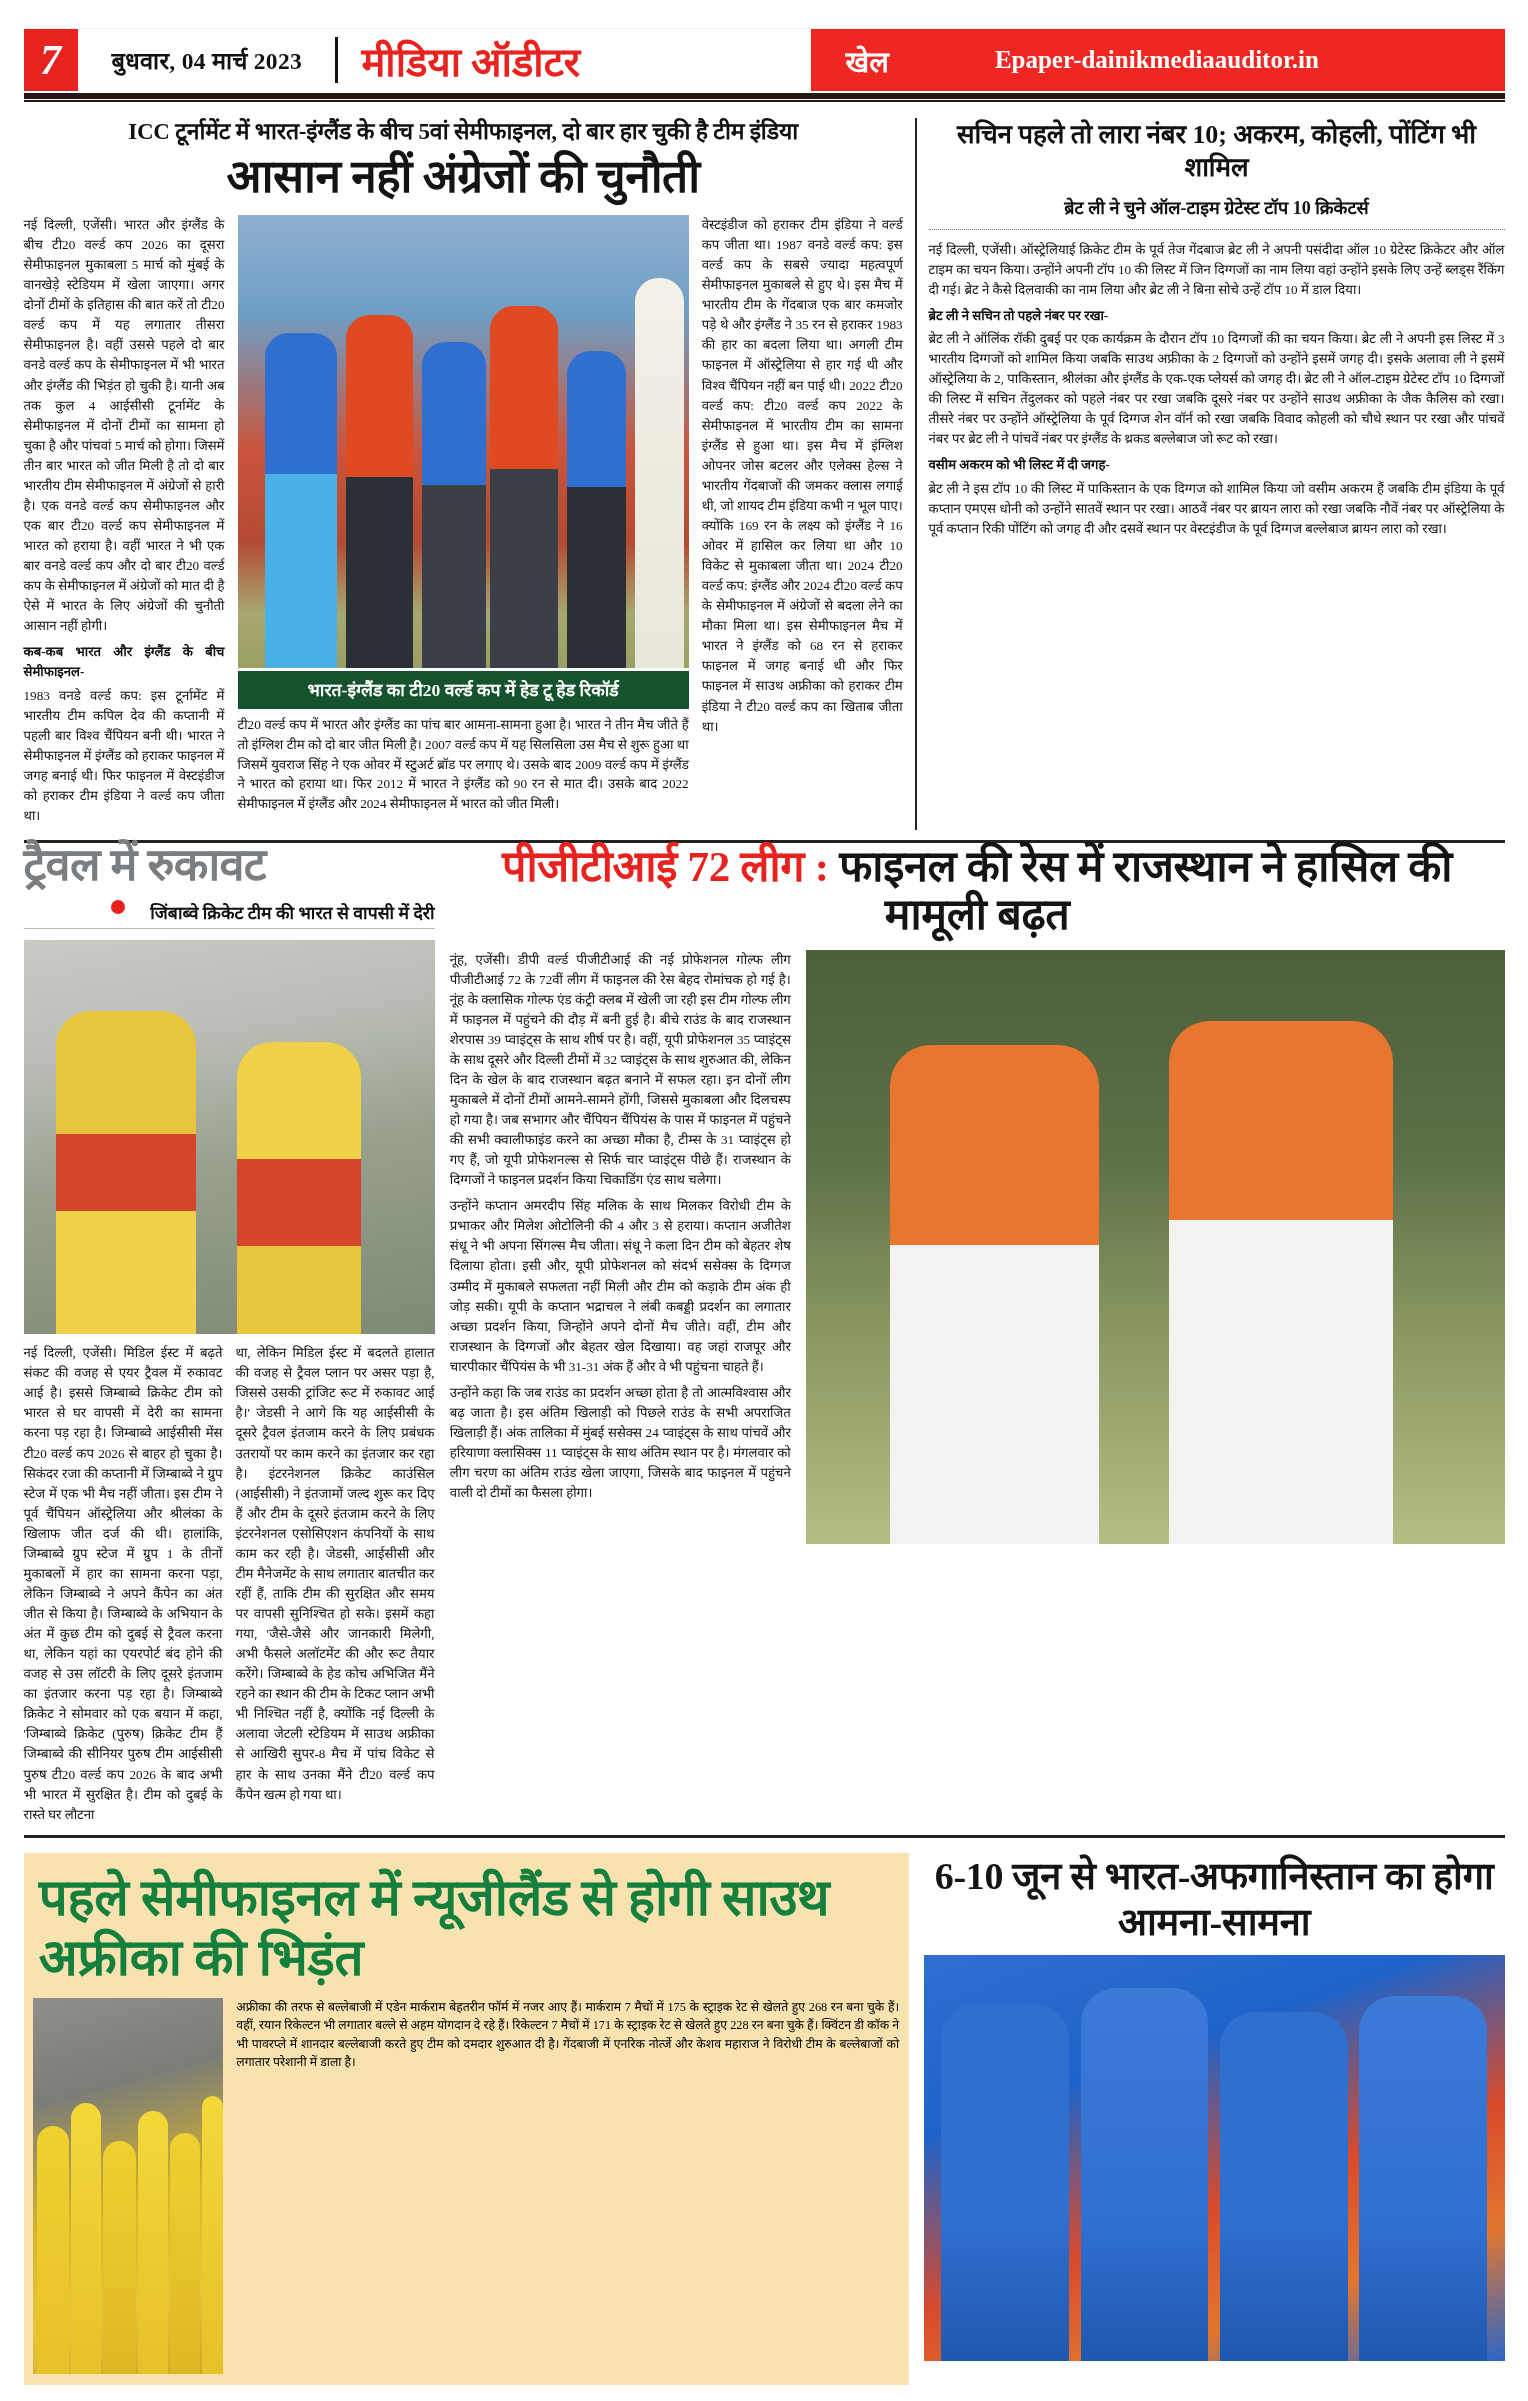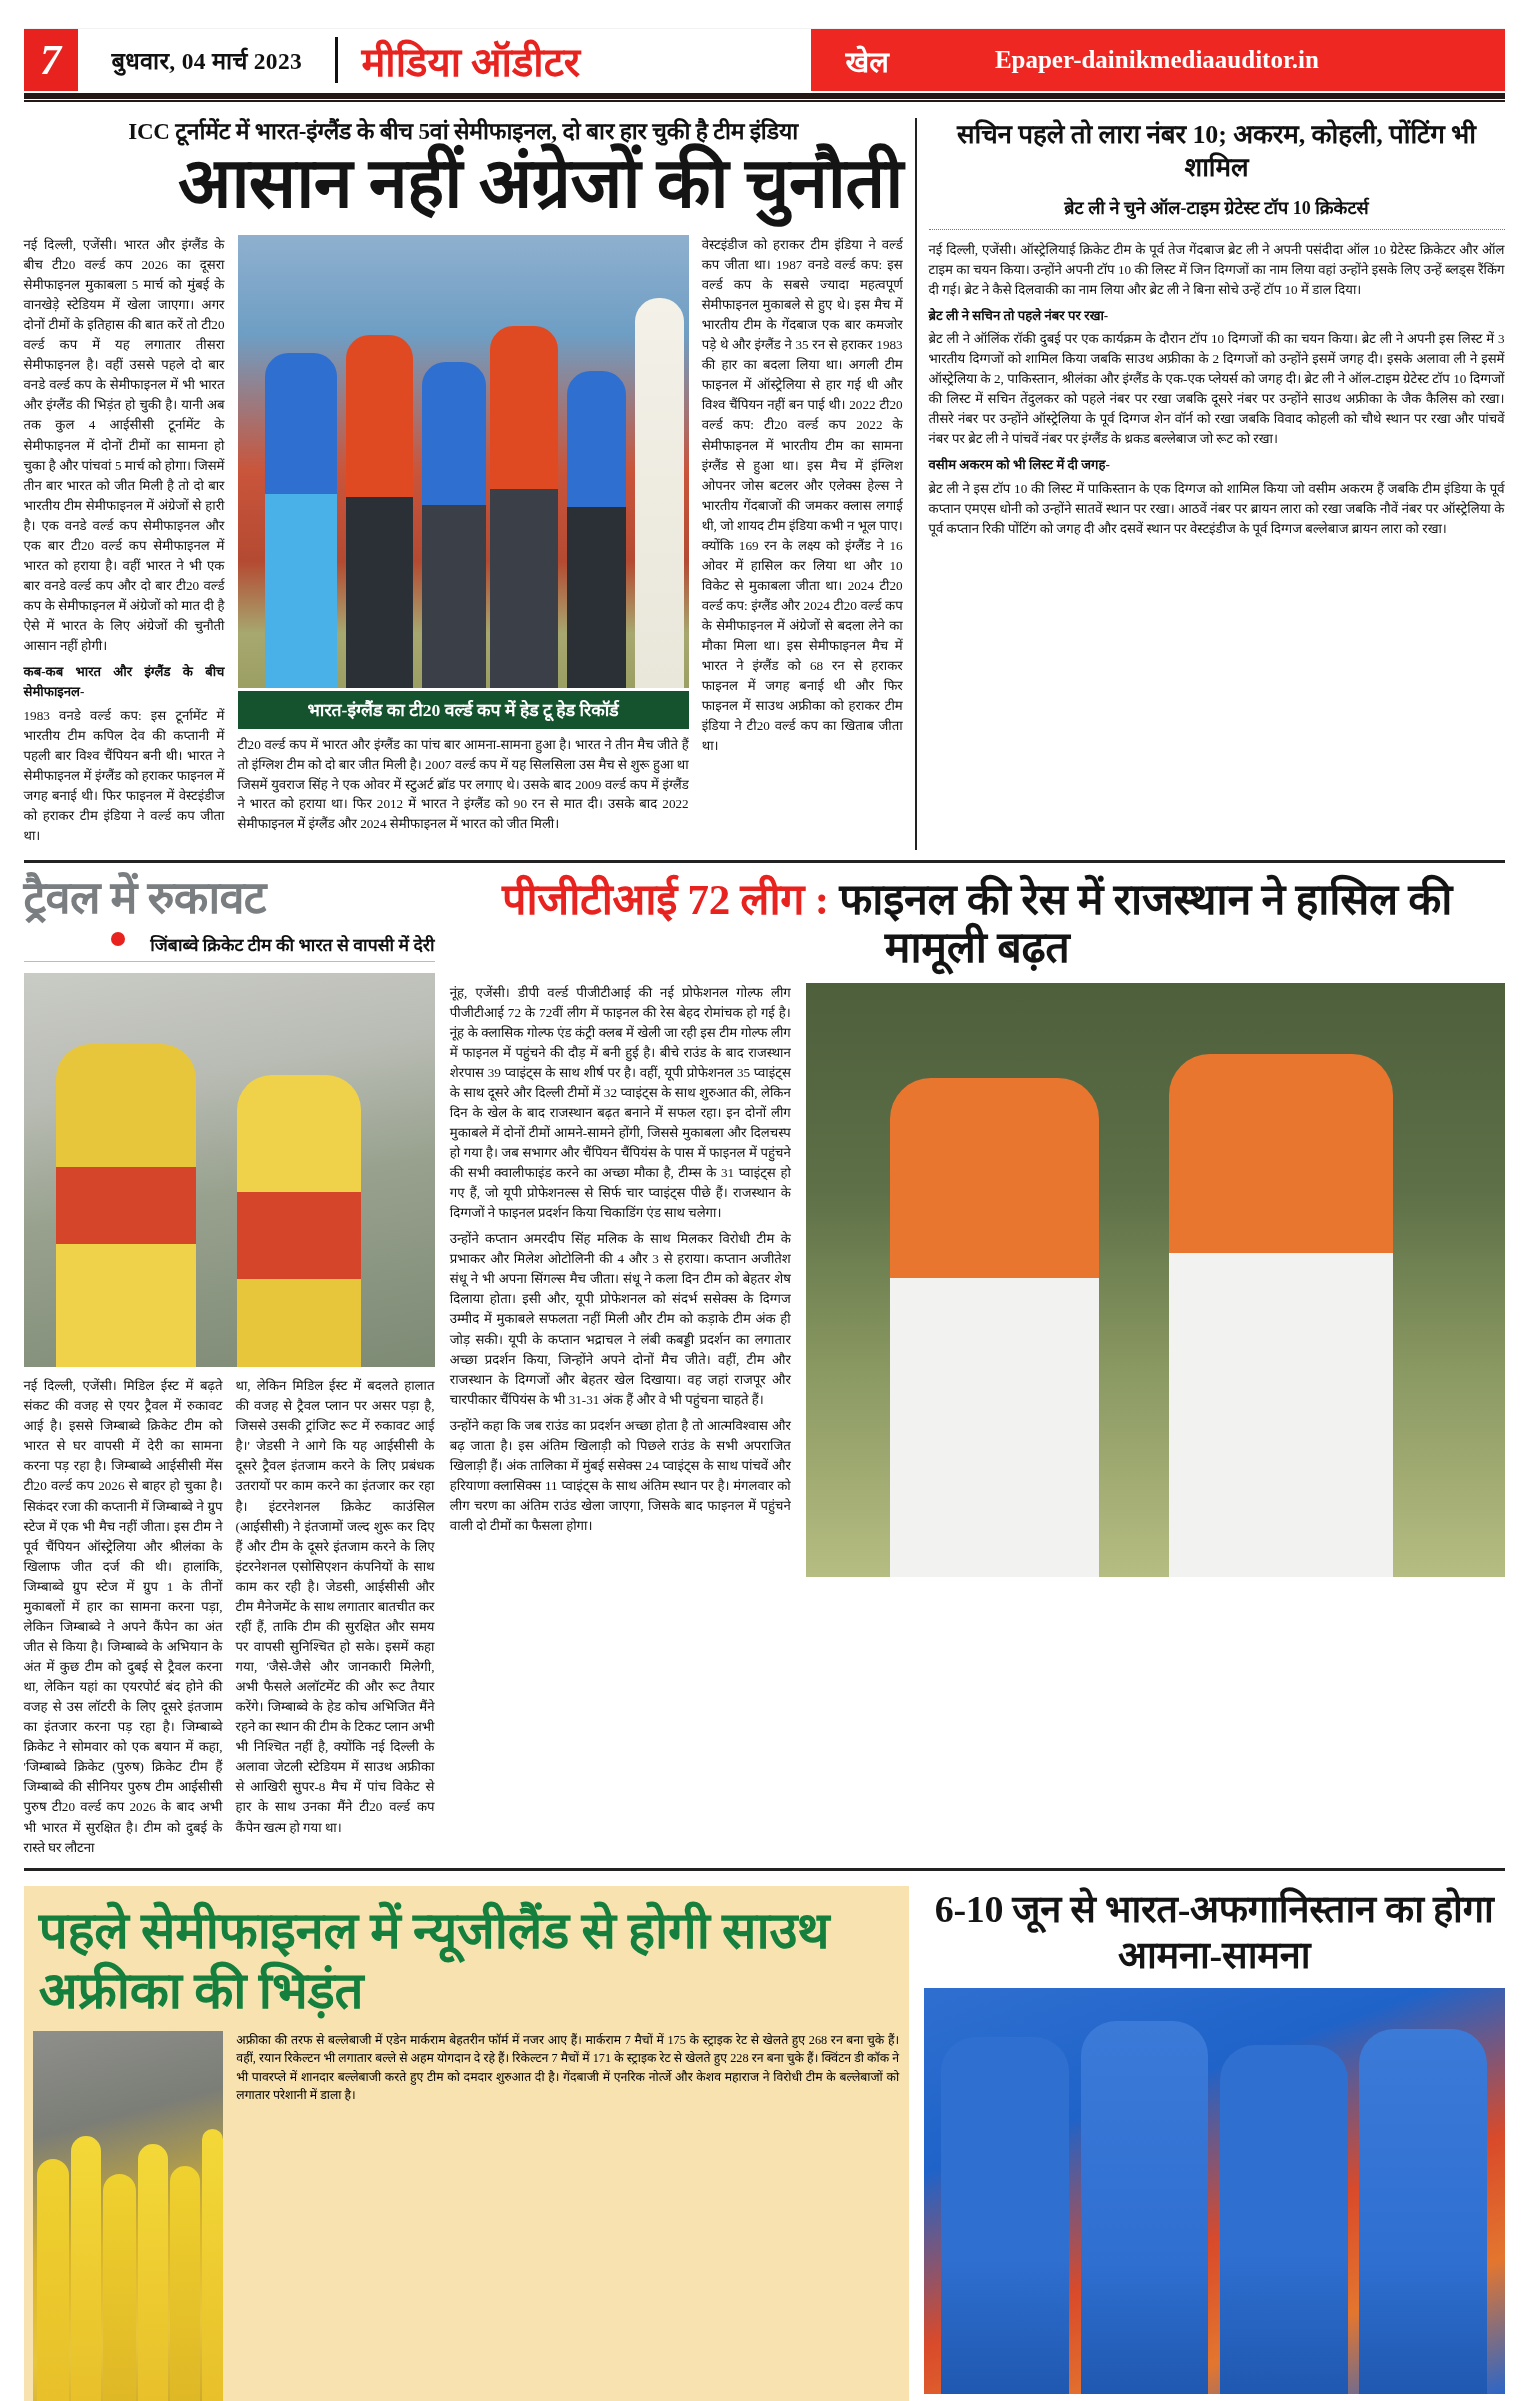--- a/index.html
+++ b/index.html
@@ -100,26 +100,26 @@
   .kicker {
     text-align: center;
     font-size: 23px;
     font-weight: 700;
     color: #111;
     letter-spacing: -0.2px;
     line-height: 1.25;
     white-space: nowrap;
   }
   .mega-head {
-    text-align: right;
-    font-size: 70px;
+    text-align: center;
+    font-size: 46px;
     font-weight: 800;
     color: #141414;
     line-height: 1.08;
-    margin-top: 0;
+    margin-top: 6px;
     letter-spacing: -0.6px;
     white-space: nowrap;
   }
 
   .side-head {
     text-align: center;
     font-size: 26px;
     font-weight: 800;
     color: #111;
     line-height: 1.3;
@@ -169,21 +169,21 @@
     font-size: 13.2px;
     line-height: 1.5;
     text-align: justify;
     margin-top: 6px;
     color: #111;
   }
 
   .hr-black { height: 2.4px; background: #222; margin: 10.6px 0 0; }
 
   
-  .mid-wrap { display: flex; gap: 15.3px; margin-top: 13px; }
+  .mid-wrap { display: flex; gap: 15.3px; }
   .mid-left { flex: 0 0 411px; }
   .mid-right { flex: 1 1 auto; }
 
   .gray-head {
     font-size: 45px;
     font-weight: 800;
     color: #7a7e81;
     line-height: 1;
     letter-spacing: -0.6px;
     position: relative;

